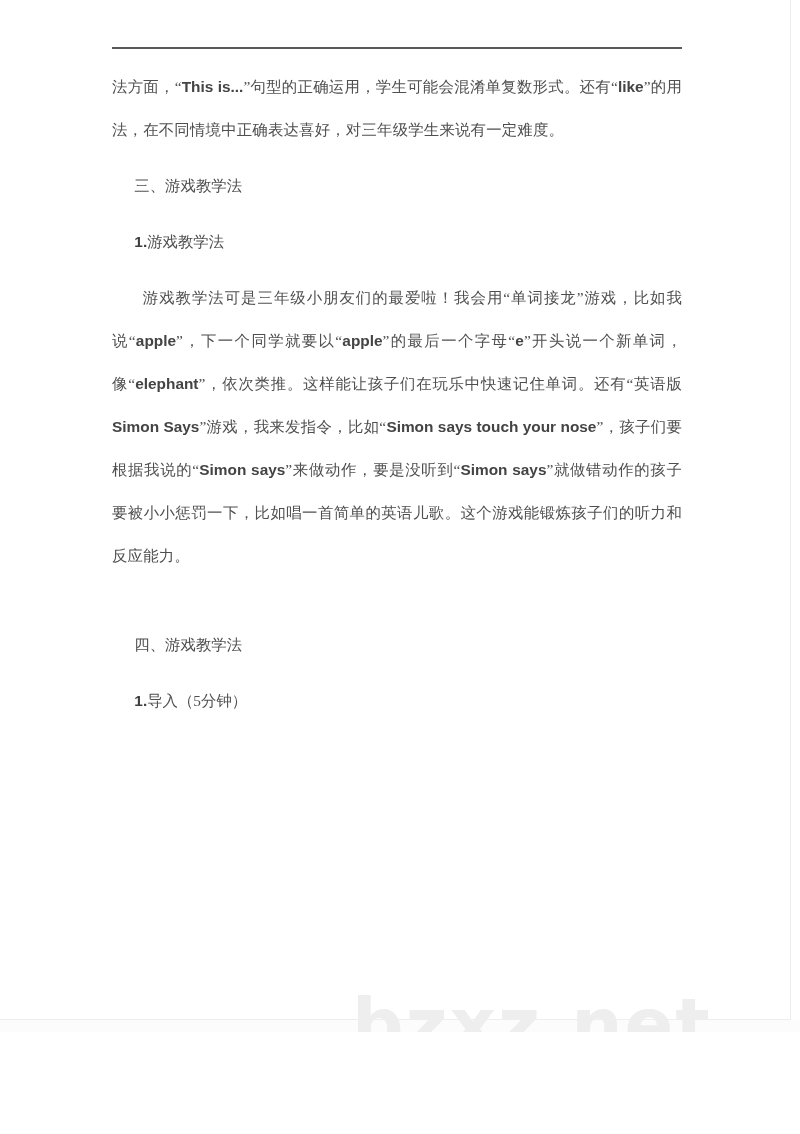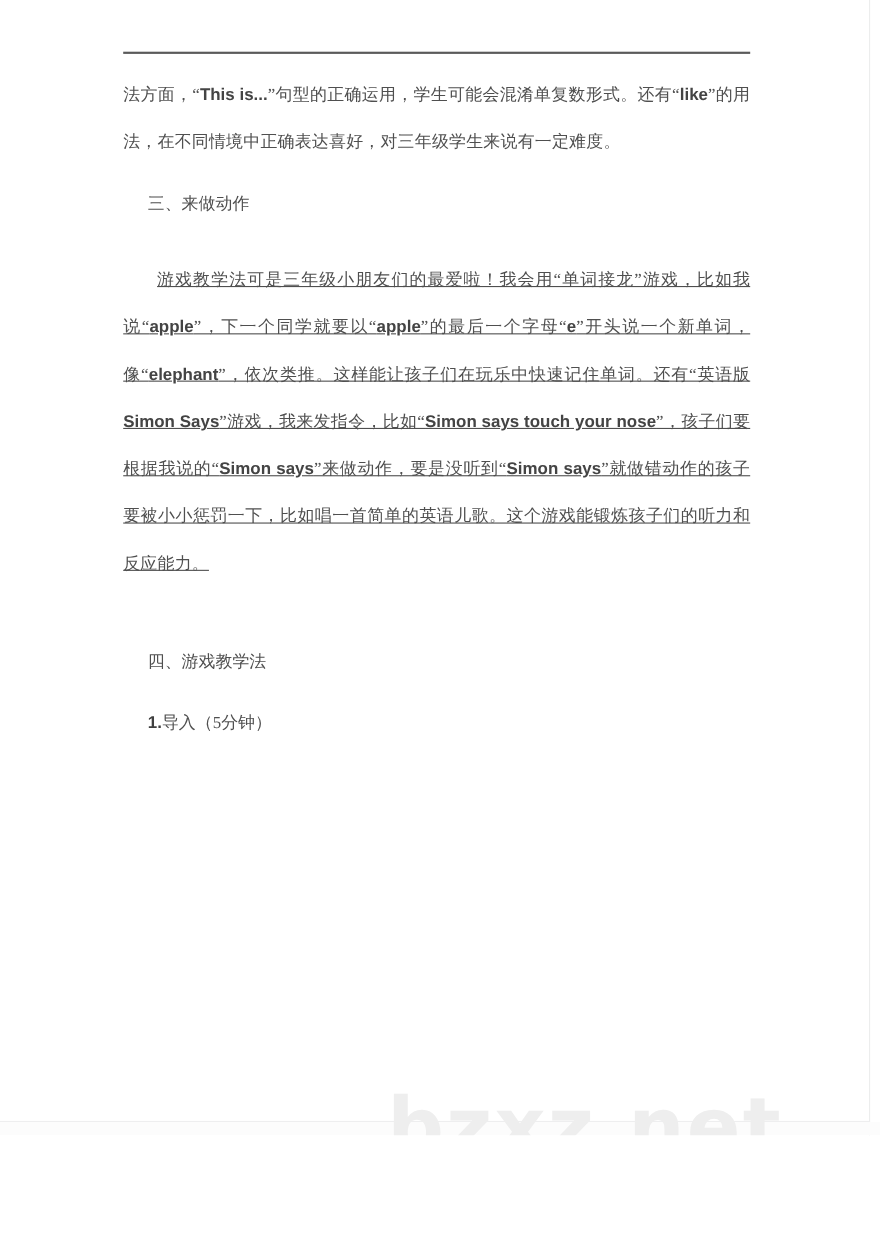--- a/index.html
+++ b/index.html
@@ -78,21 +78,20 @@
     line-height: 43px;
     text-align: justify;
     text-justify: inter-ideograph;
     color: #4f4f4f;
     letter-spacing: 0.2px;
     font-family: "Liberation Serif", "DejaVu Serif", serif;
   }
 
   p.para.indent {
     text-indent: 2em;
-    text-decoration: underline;
   }
 
   
   .lat {
     font-family: "Liberation Sans", "DejaVu Sans", sans-serif;
     font-weight: 700;
     letter-spacing: 0;
     color: #444444;
   }
 
@@ -144,24 +143,27 @@
   <div class="content">
 
     <div class="header-rule"></div>
 
     <div class="doc-body">
 
       <p class="para"><span>法方面，“</span><span class="lat">This  is...</span><span>”句型的正确运用，学生可能会混淆单复数形式。还有“</span><span class="lat">like</span><span>”的用法，在不同情境中正确表达喜好，对三年级学生来说有一定难度。</span></p>
 
       <div class="spacer-sm"></div>
 
-      <h2 class="heading-major">三、来做动作</h2>
+      <h2 class="heading-major">三、游戏教学法</h2>
 
       <div class="spacer-sm"></div>
 
+      <h3 class="heading-minor">
+        <span class="num">1.</span><span>游戏教学法</span>
+      </h3>
 
       <div class="spacer-sm"></div>
 
       <p class="para indent"><span>游戏教学法可是三年级小朋友们的最爱啦！我会用“单词接龙”游戏，比如我说“</span><span class="lat">apple</span><span>”，下一个同学就要以“</span><span class="lat">apple</span><span>”的最后一个字母“</span><span class="lat">e</span><span>”开头说一个新单词，像“</span><span class="lat">elephant</span><span>”，依次类推。这样能让孩子们在玩乐中快速记住单词。还有“英语版</span><span class="lat">Simon Says</span><span>”游戏，我来发指令，比如“</span><span class="lat">Simon says touch your nose</span><span>”，孩子们要根据我说的“</span><span class="lat">Simon says</span><span>”来做动作，要是没听到“</span><span class="lat">Simon says</span><span>”就做错动作的孩子要被小小惩罚一下，比如唱一首简单的英语儿歌。这个游戏能锻炼孩子们的听力和反应能力。</span></p>
 
       <div class="spacer-md"></div>
 
 
       <div class="spacer-sm"></div>
 

